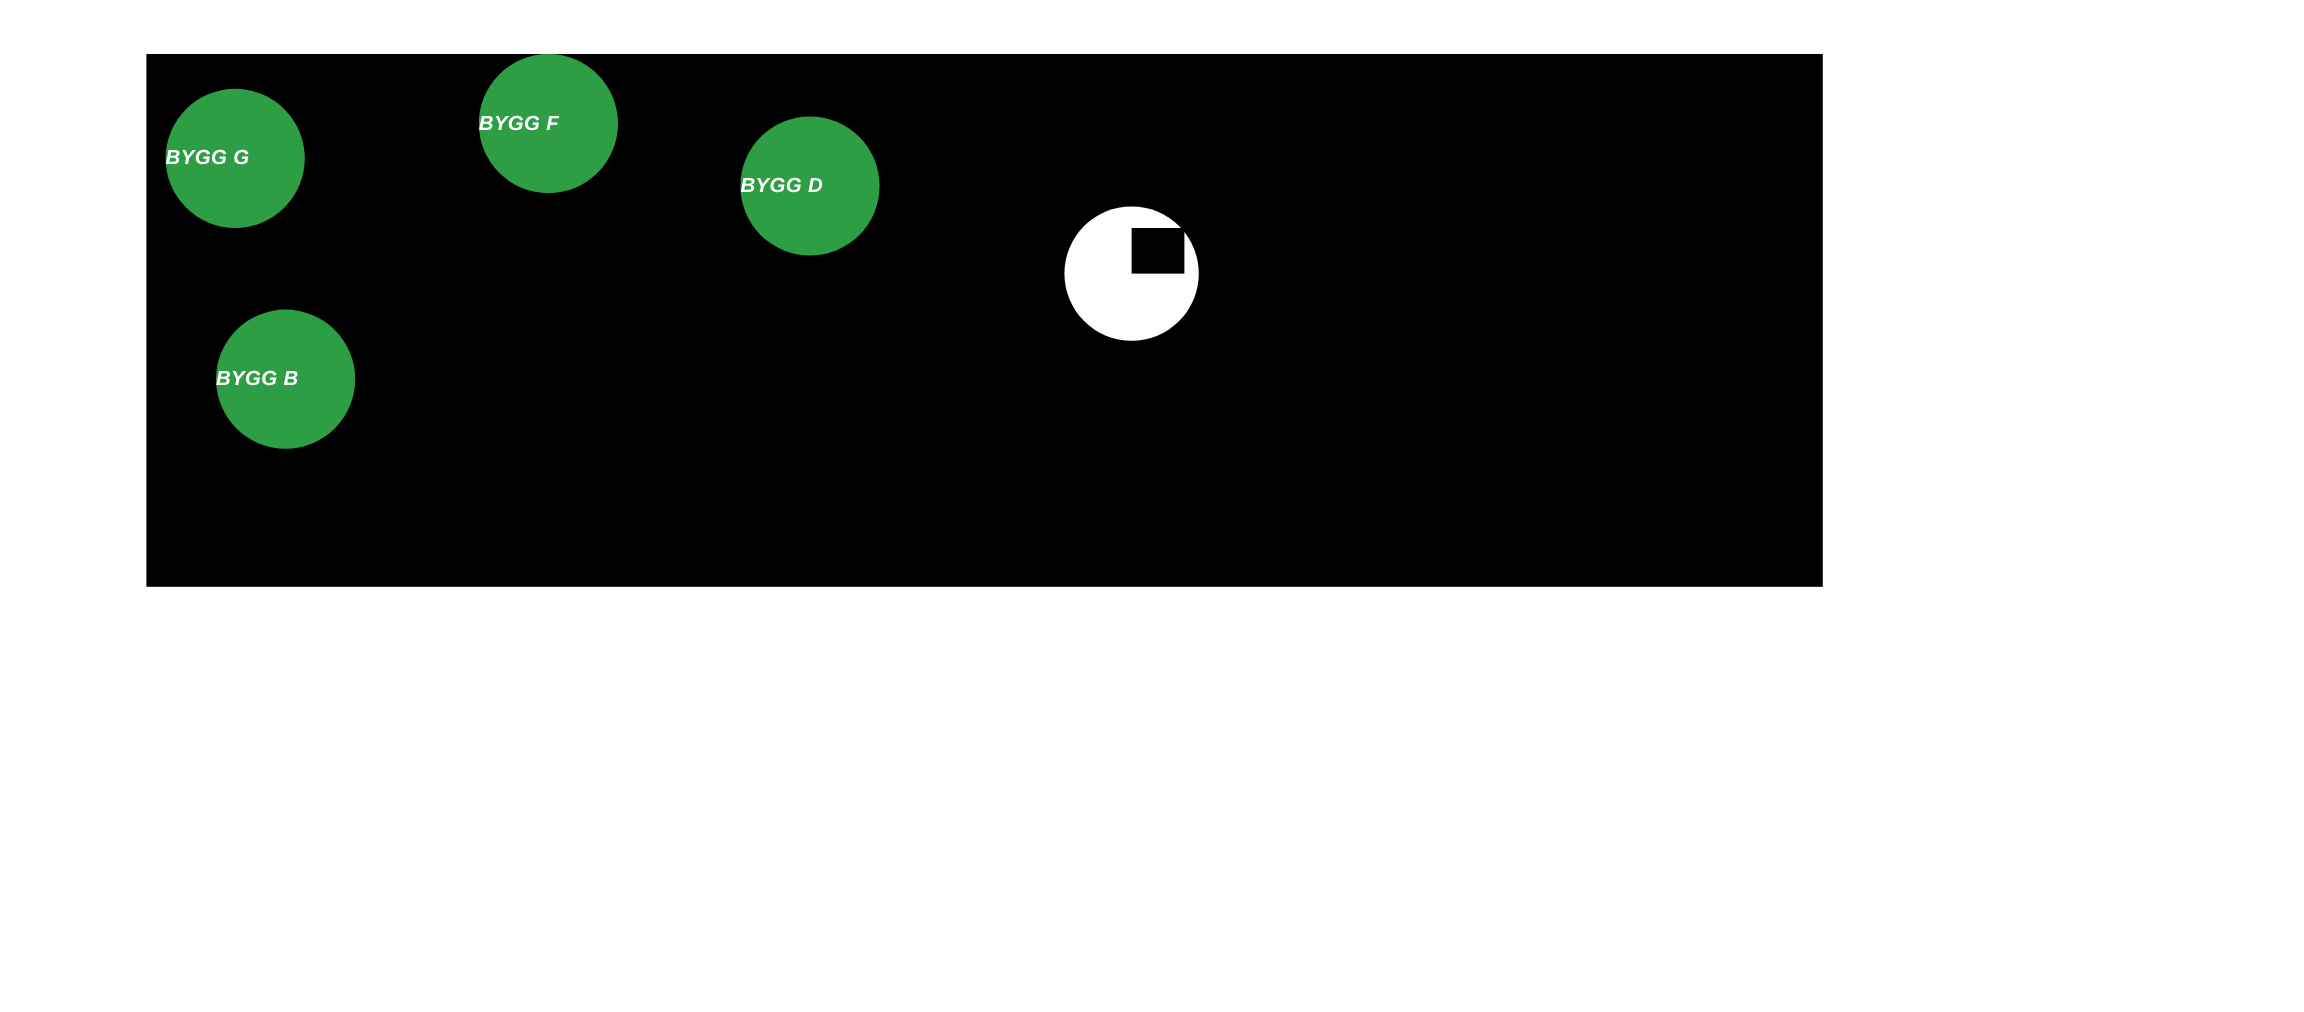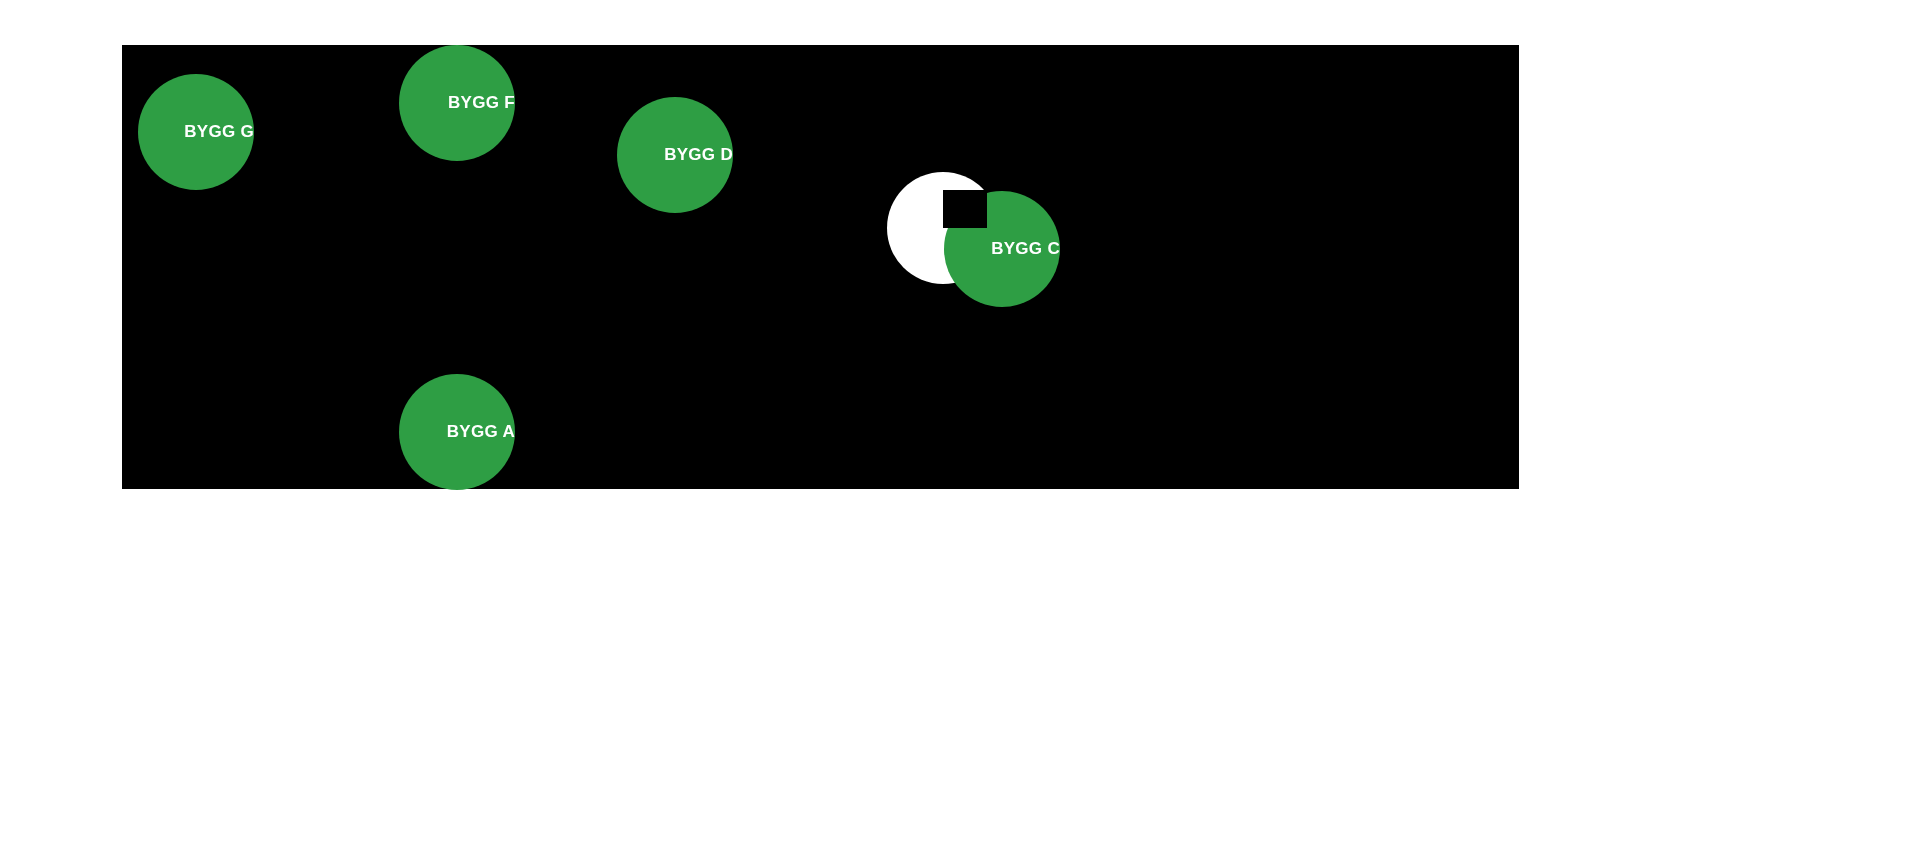--- a/index.html
+++ b/index.html
@@ -24,22 +24,23 @@
     background: var(--canvas-color, #000000);
   }
   .node {
     position: absolute;
     width: 116px;
     height: 116px;
     border-radius: 50%;
     background: var(--node-color, #2e9e44);
     display: flex;
     align-items: center;
-    justify-content: flex-end;
+    justify-content: flex-start;
     z-index: 2;
+    font-style: italic;
   }
   .node .label {
     color: var(--label-color, #ffffff);
     font-weight: bold;
     font-size: 17px;
     letter-spacing: 0.3px;
     white-space: nowrap;
     user-select: none;
   }
   .node-g { left: 1px;    top: 29px; margin-left: 15px; }
@@ -83,24 +84,21 @@
     </div>
 
     <div class="node node-f">
       <span class="label">BYGG F</span>
     </div>
 
     <div class="node node-d">
       <span class="label">BYGG D</span>
     </div>
 
-    <div class="node node-c">
-      <span class="label">BYGG C</span>
+
+
+    <div class="node node-b">
+      <span class="label">BYGG B</span>
     </div>
 
-
-
-    <div class="node node-a">
-      <span class="label">BYGG A</span>
-    </div>
 
   </div>
 </div>
 
 </body></html>

